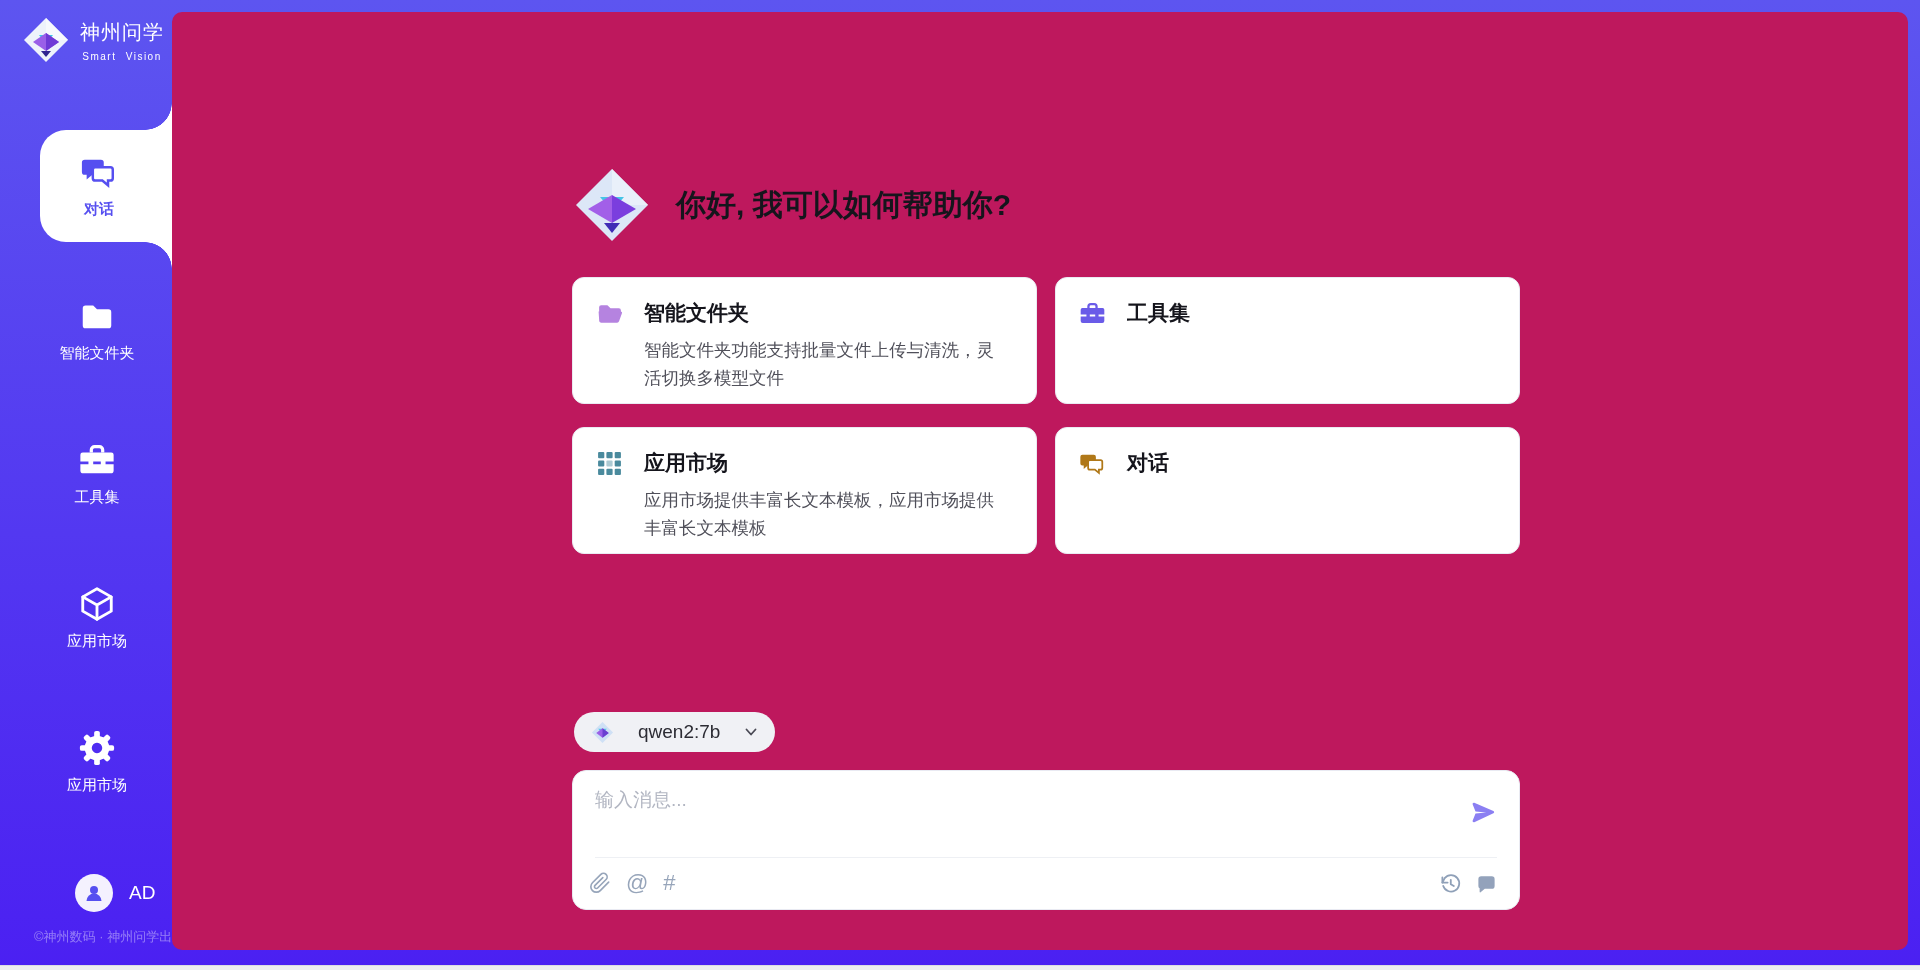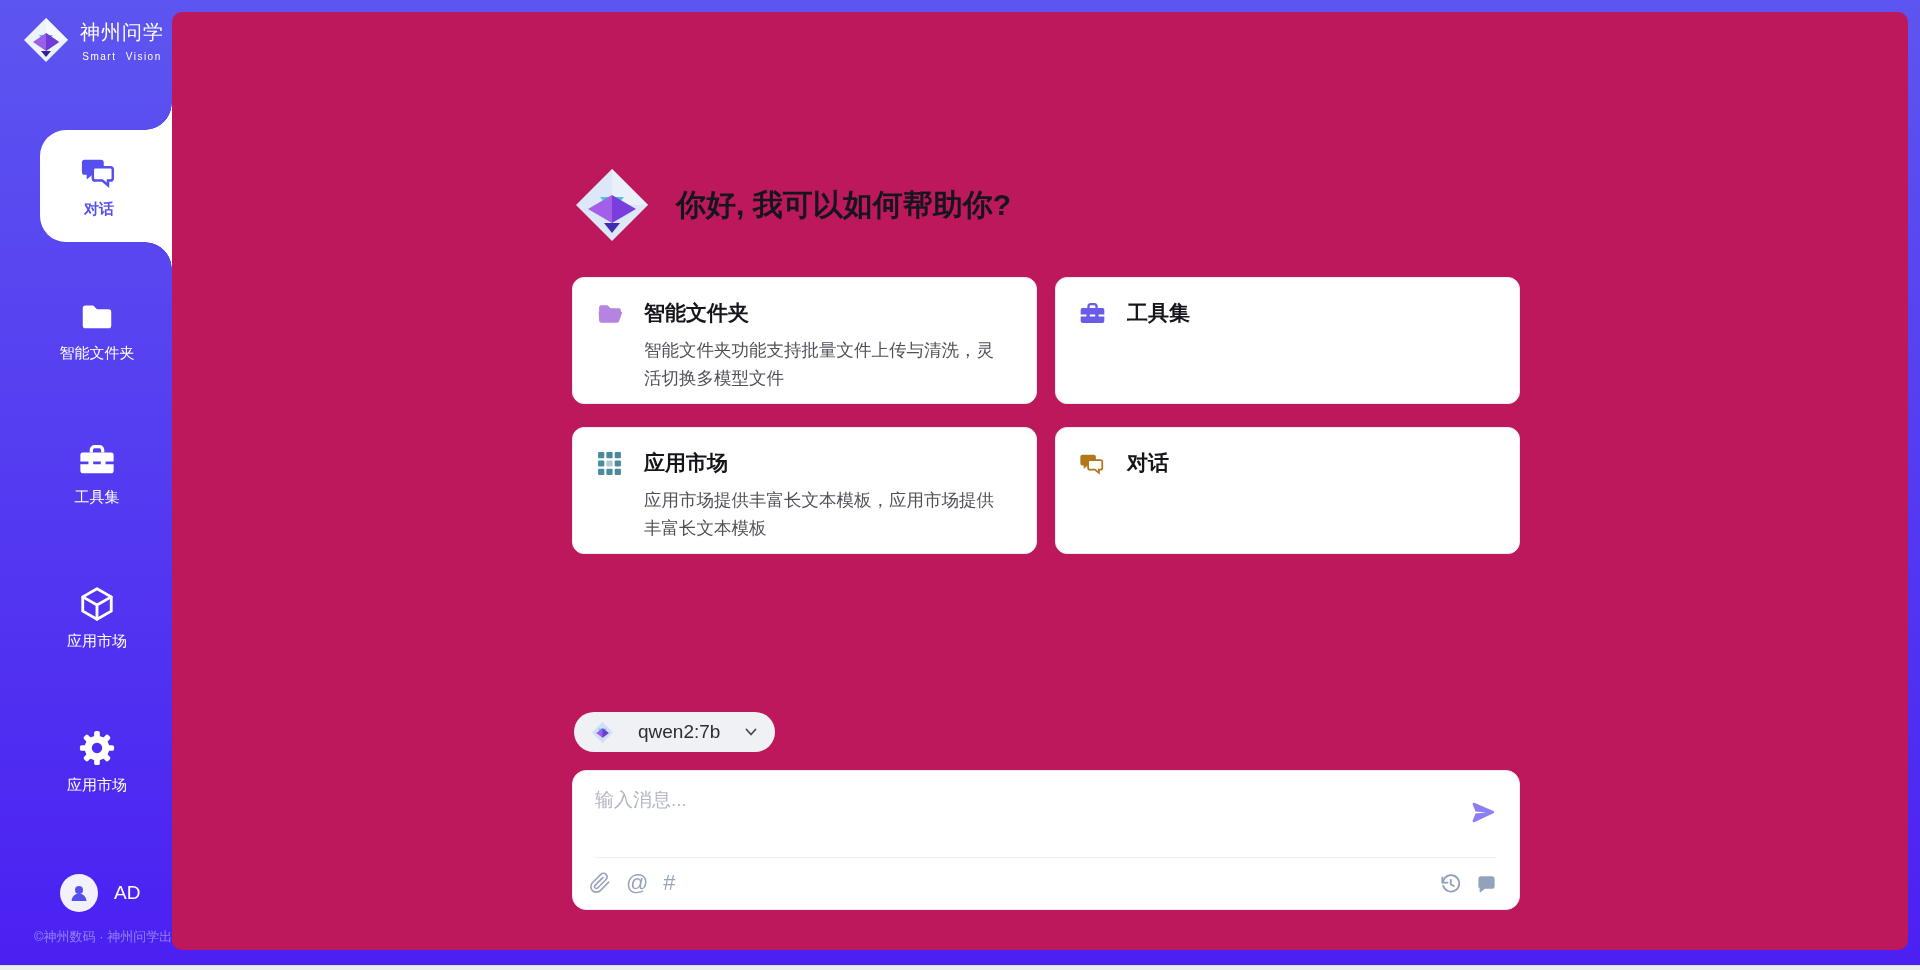--- a/index.html
+++ b/index.html
@@ -34,21 +34,21 @@
   .nav-item.active .nav-label { color:#564ff0; font-weight:600; }
   .nav-item.active::before {
     content:""; position:absolute; right:0; top:-27px; width:27px; height:27px;
     background:radial-gradient(circle at 0 0, rgba(0,0,0,0) 26.5px, #fff 27px);
   }
   .nav-item.active::after {
     content:""; position:absolute; right:0; bottom:-27px; width:27px; height:27px;
     background:radial-gradient(circle at 0 100%, rgba(0,0,0,0) 26.5px, #fff 27px);
   }
 
-  .user-row { position:absolute; left:60px; top:874px; display:flex; align-items:center; gap:16px; }
+  .user-row { position:absolute; left:75px; top:874px; display:flex; align-items:center; gap:16px; }
   .avatar { width:38px; height:38px; border-radius:50%; background:#f4f1fe; display:flex; align-items:center; justify-content:center; }
   .avatar svg { width:22px; height:22px; }
   .user-name { color:#fff; font-size:19px; font-weight:500; }
   .copyright { position:absolute; left:34px; top:928px; width:156px; color:rgba(255,255,255,0.4); font-size:13px; white-space:nowrap; }
 
   
   .panel {
     position:absolute; left:172px; top:12px; right:12px; bottom:20px;
     background:#be185d; border-radius:10px;
   }

